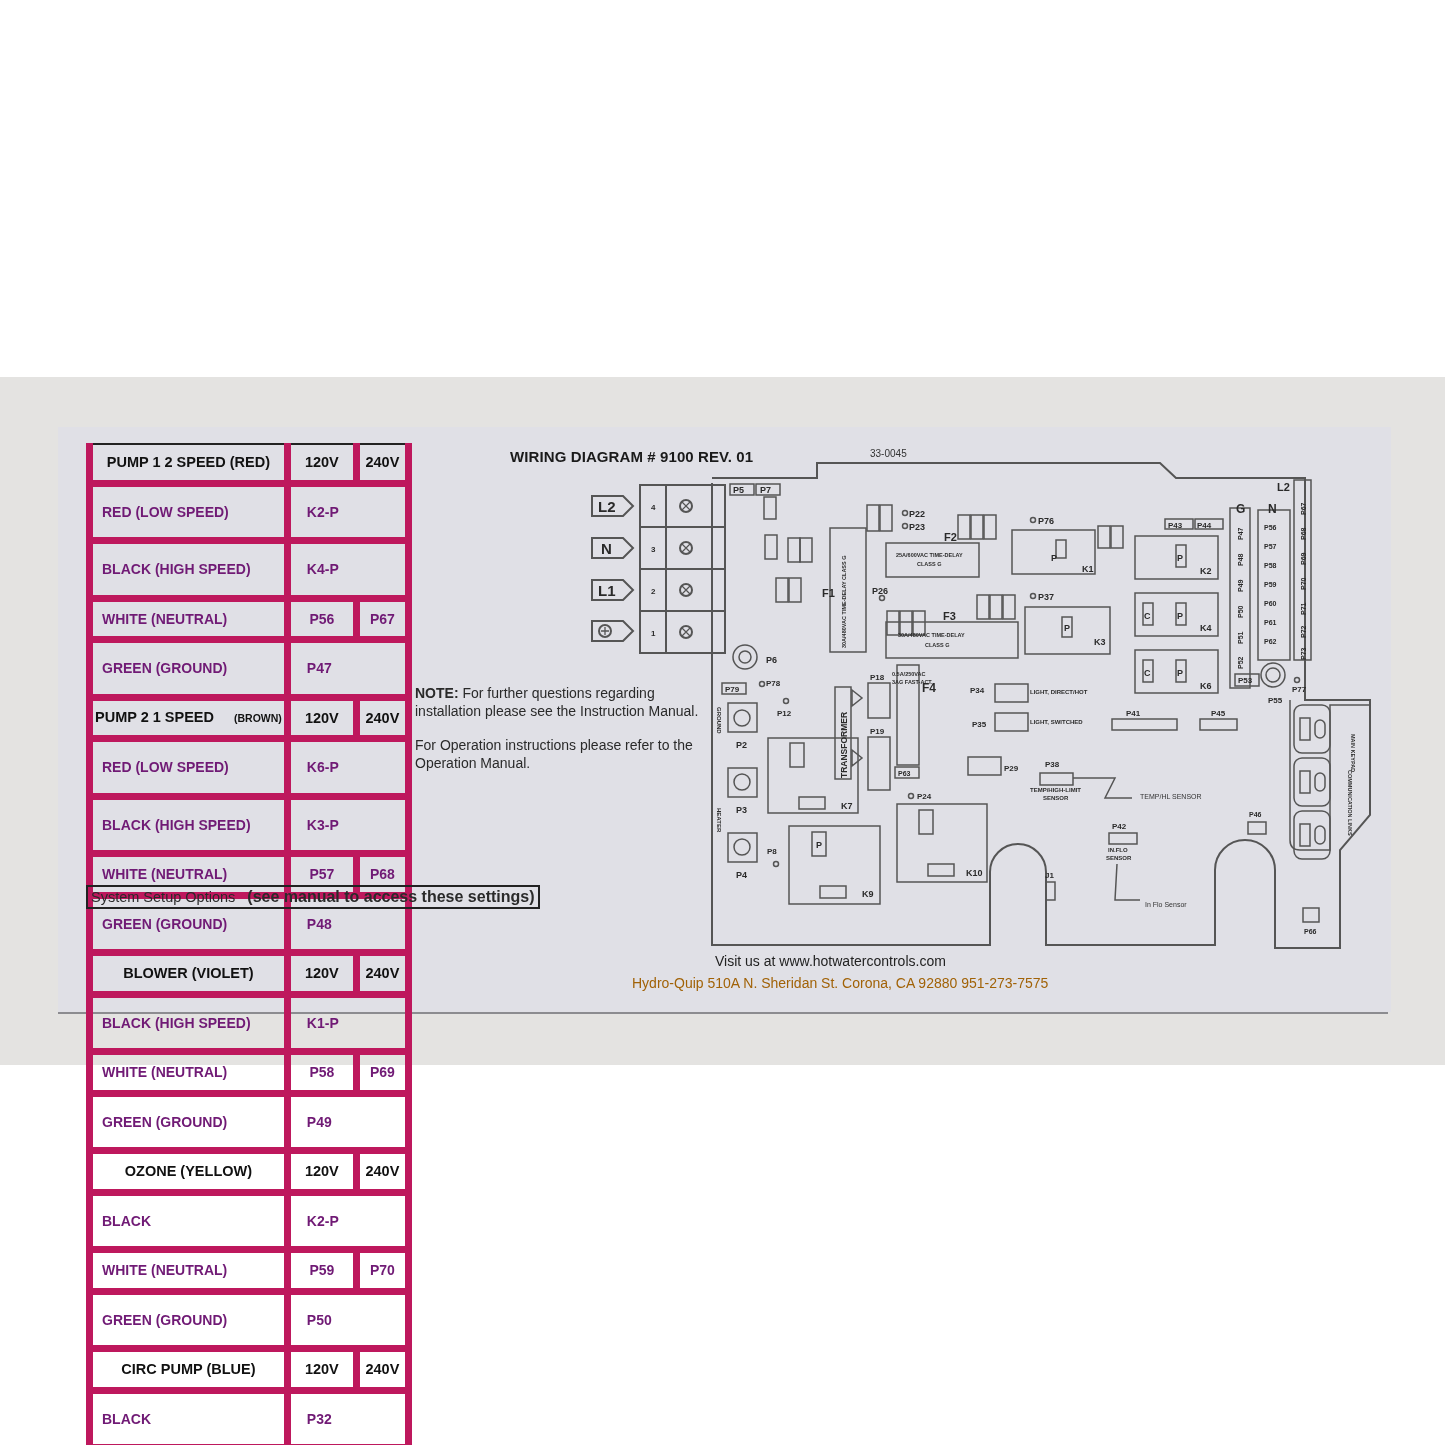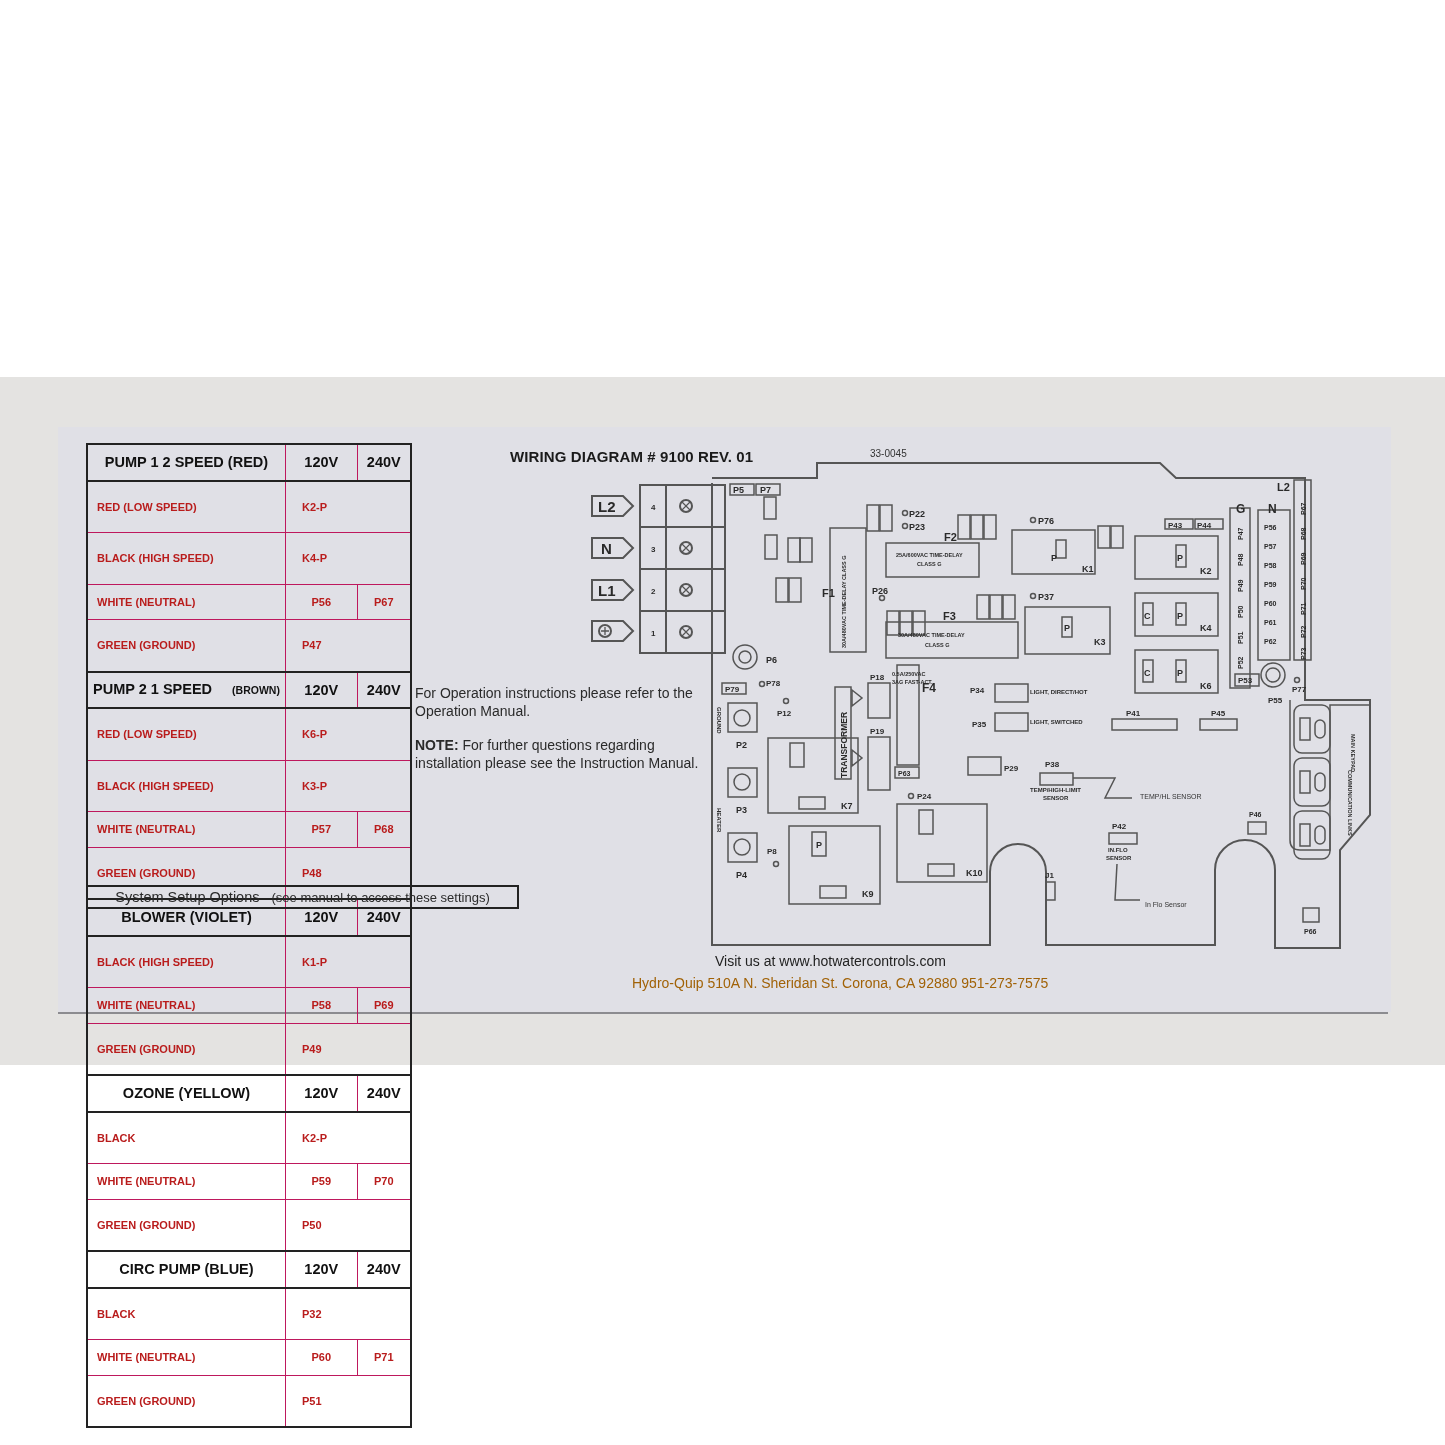--- a/index.html
+++ b/index.html
@@ -3,30 +3,30 @@
 <meta charset="utf-8">
 <style>
   html, body { margin:0; padding:0; }
   body { width:1445px; height:1445px; background:#ffffff; position:relative; overflow:hidden; font-family:"Liberation Sans", sans-serif; color:#1c1c1c; }
   .photo-band { position:absolute; left:0; top:377px; width:1445px; height:688px; background:#e4e3e1; }
   .sheet { position:absolute; left:58px; top:427px; width:1333px; height:585px; background:#e0e0e6; }
   .sheet-bottom-line { position:absolute; left:58px; top:1012px; width:1330px; height:2px; background:#8c8c90; }
 
   
   .wire-table { position:absolute; left:86px; top:443px; width:326px; border:2px solid #222; border-collapse:collapse; }
-  .wire-table td { border:1px solid #be185d; font-size:11px; font-weight:bold; color:#b91c1c; padding:0 0 0 9px; height:18.5px; line-height:18px; white-space:nowrap; }
+  .wire-table td { border:7px solid #be185d; font-size:14px; font-weight:bold; color:#701a75; padding:0 0 0 9px; height:18.5px; line-height:18px; white-space:nowrap; }
   .wire-table tr.hdr td { border-top:2px solid #222; border-bottom:2px solid #222; font-size:14.5px; color:#111; }
   .wire-table td.val { text-align:left; padding:16px; width:92px; }
   .wire-table td.v120 { text-align:center; padding:8px; width:46px; }
   .wire-table td.v240 { text-align:center; padding:0; width:46px; }
   .wire-table td.hdr-name { text-align:center; padding:0 4px; }
   .setup-box { position:absolute; left:86px; top:885px; width:433px; border:2px solid #222; border-collapse:collapse; }
   .setup-box td { border:1px solid #333; font-size:14.5px; color:#2a2a2a; height:18px; line-height:17px; padding:0 3px; white-space:nowrap; }
   .setup-box td.title { text-align:center; border-bottom:2px solid #222; height:20px; }
-  .setup-box .small { font-size:13px; font-weight:normal;padding-left:8px; }
+  .setup-box .small { font-size:16px; font-weight:bold;padding-left:8px; }
   .setup-box b { font-weight:bold; }
 
   
   .diagram-title { position:absolute; left:462px; top:448px; font-size:15px; font-weight:bold; color:#1a1a1a; letter-spacing:0.1px;margin-left:48px; }
   .part-no { position:absolute; left:870px; top:448px; font-size:10px; color:#333; }
   .note { position:absolute; left:415px; top:684px; width:300px; font-size:14px; line-height:18px; color:#2a2a2a; }
   .note p { margin:0 0 16px 0; }
   .footer-web { position:absolute; left:715px; top:953px; font-size:14px; color:#222; }
   .footer-addr { position:absolute; left:632px; top:975px; font-size:14px; color:#a16207; }
 
@@ -154,22 +154,22 @@
       <tr>
         <td class="title"><span>System Setup Options</span> <span class="small">(see manual to access these settings)</span></td>
       </tr>
 </tbody>
   </table>
 
 <div class="diagram-title">WIRING DIAGRAM # 9100 REV. 01</div>
 <div class="part-no">33-0045</div>
 
 <div class="note">
+  <p><b>NOTE:</b> <span>For further questions regarding installation please see the Instruction Manual.</span></p>
   <p>For Operation instructions please refer to the Operation Manual.</p>
-  <p><b>NOTE:</b> <span>For further questions regarding installation please see the Instruction Manual.</span></p>
 </div>
 
 <div class="footer-web">Visit us at www.hotwatercontrols.com</div>
 <div class="footer-addr">Hydro-Quip 510A N. Sheridan St. Corona, CA 92880 951-273-7575</div>
 
 <svg class="board" width="1445" height="1445" viewBox="0 0 1445 1445">
   <g fill="none" stroke="#555" stroke-width="2">
 
     <path d="M712 483 L712 945 L990 945 L990 872 A28 28 0 0 1 1046 872 L1046 945 L1215 945 L1215 870 A30 30 0 0 1 1275 870 L1275 948 L1340 948 L1340 850 L1370 815 L1370 700 L1305 700 L1305 478 L1176 478 L1160 463 L817 463 L817 478 L712 478"></path>
   </g>

